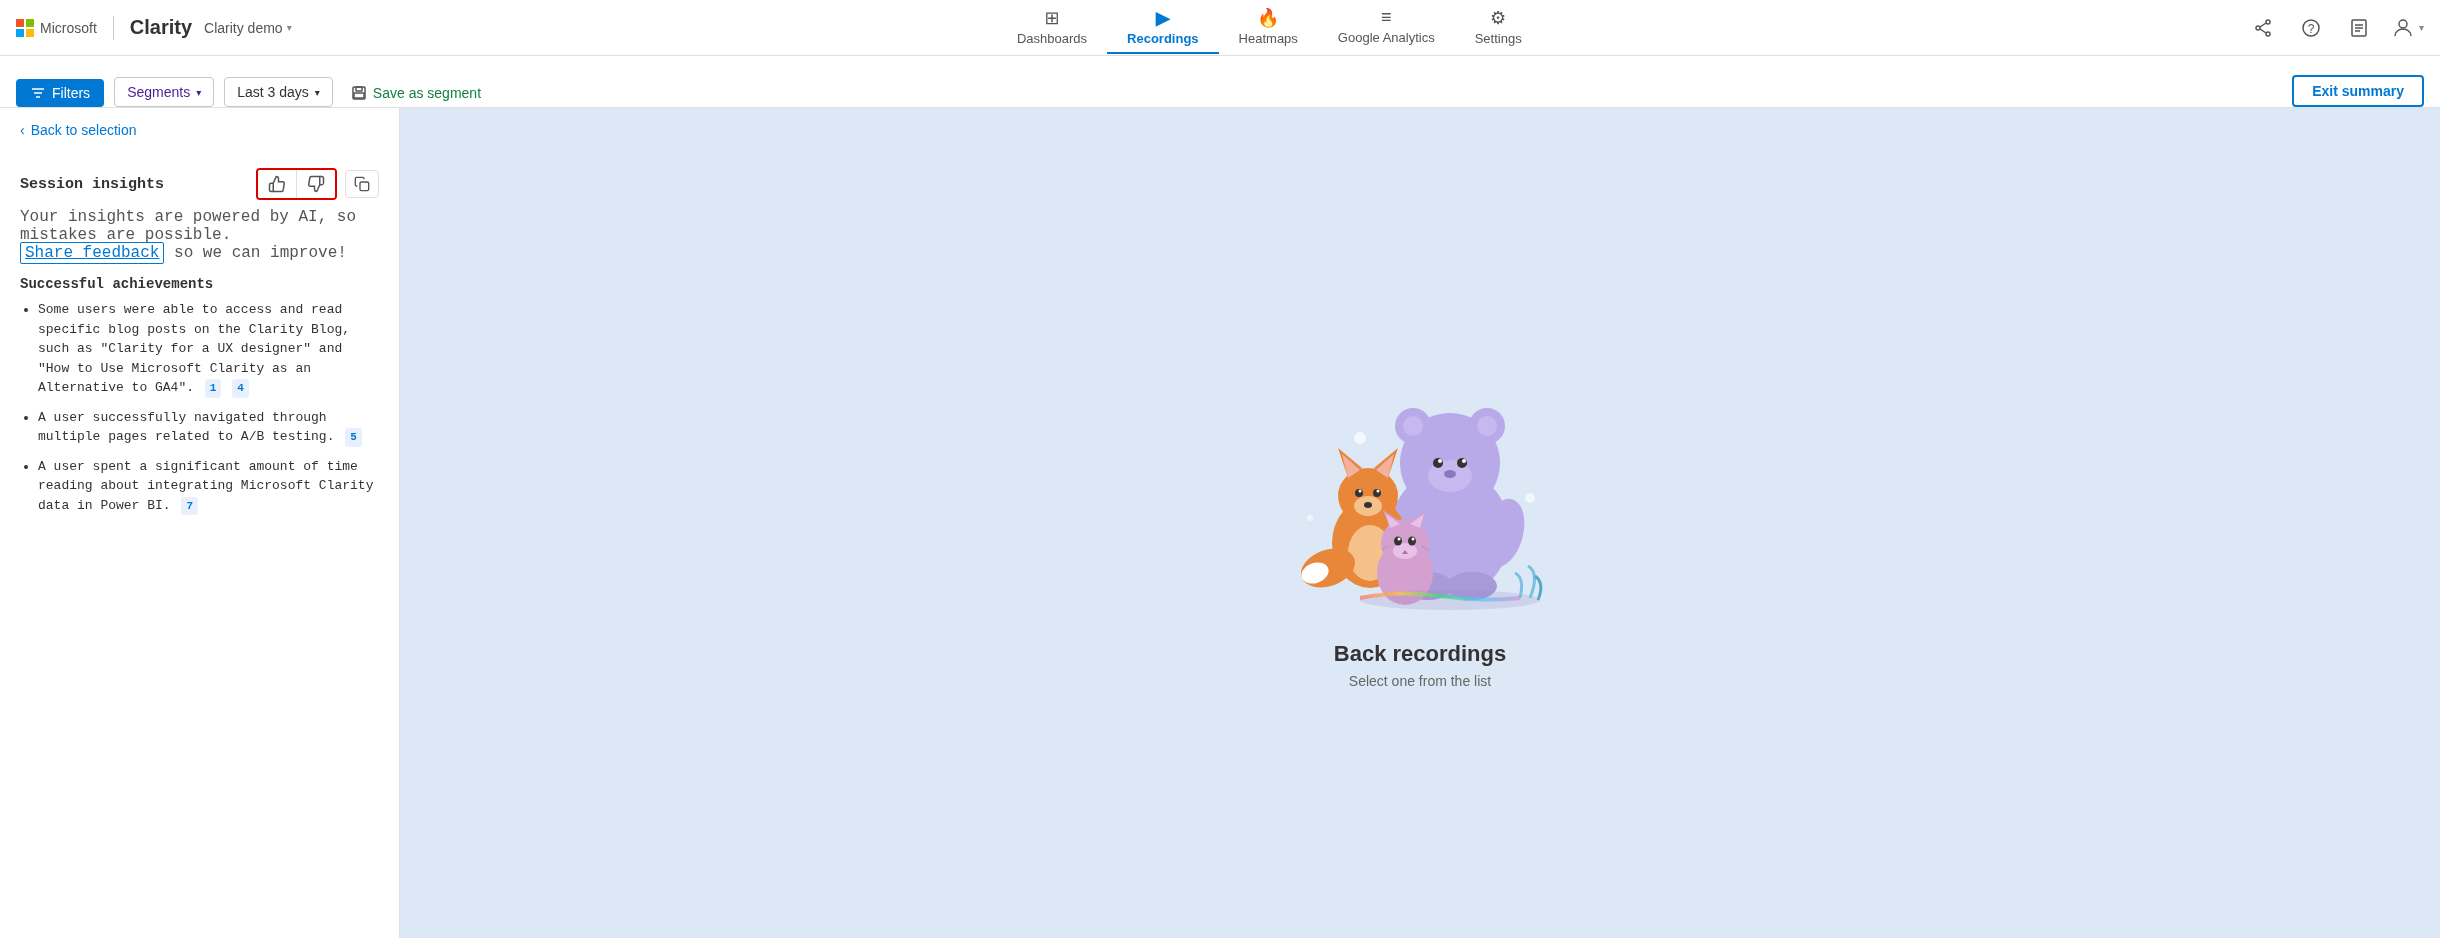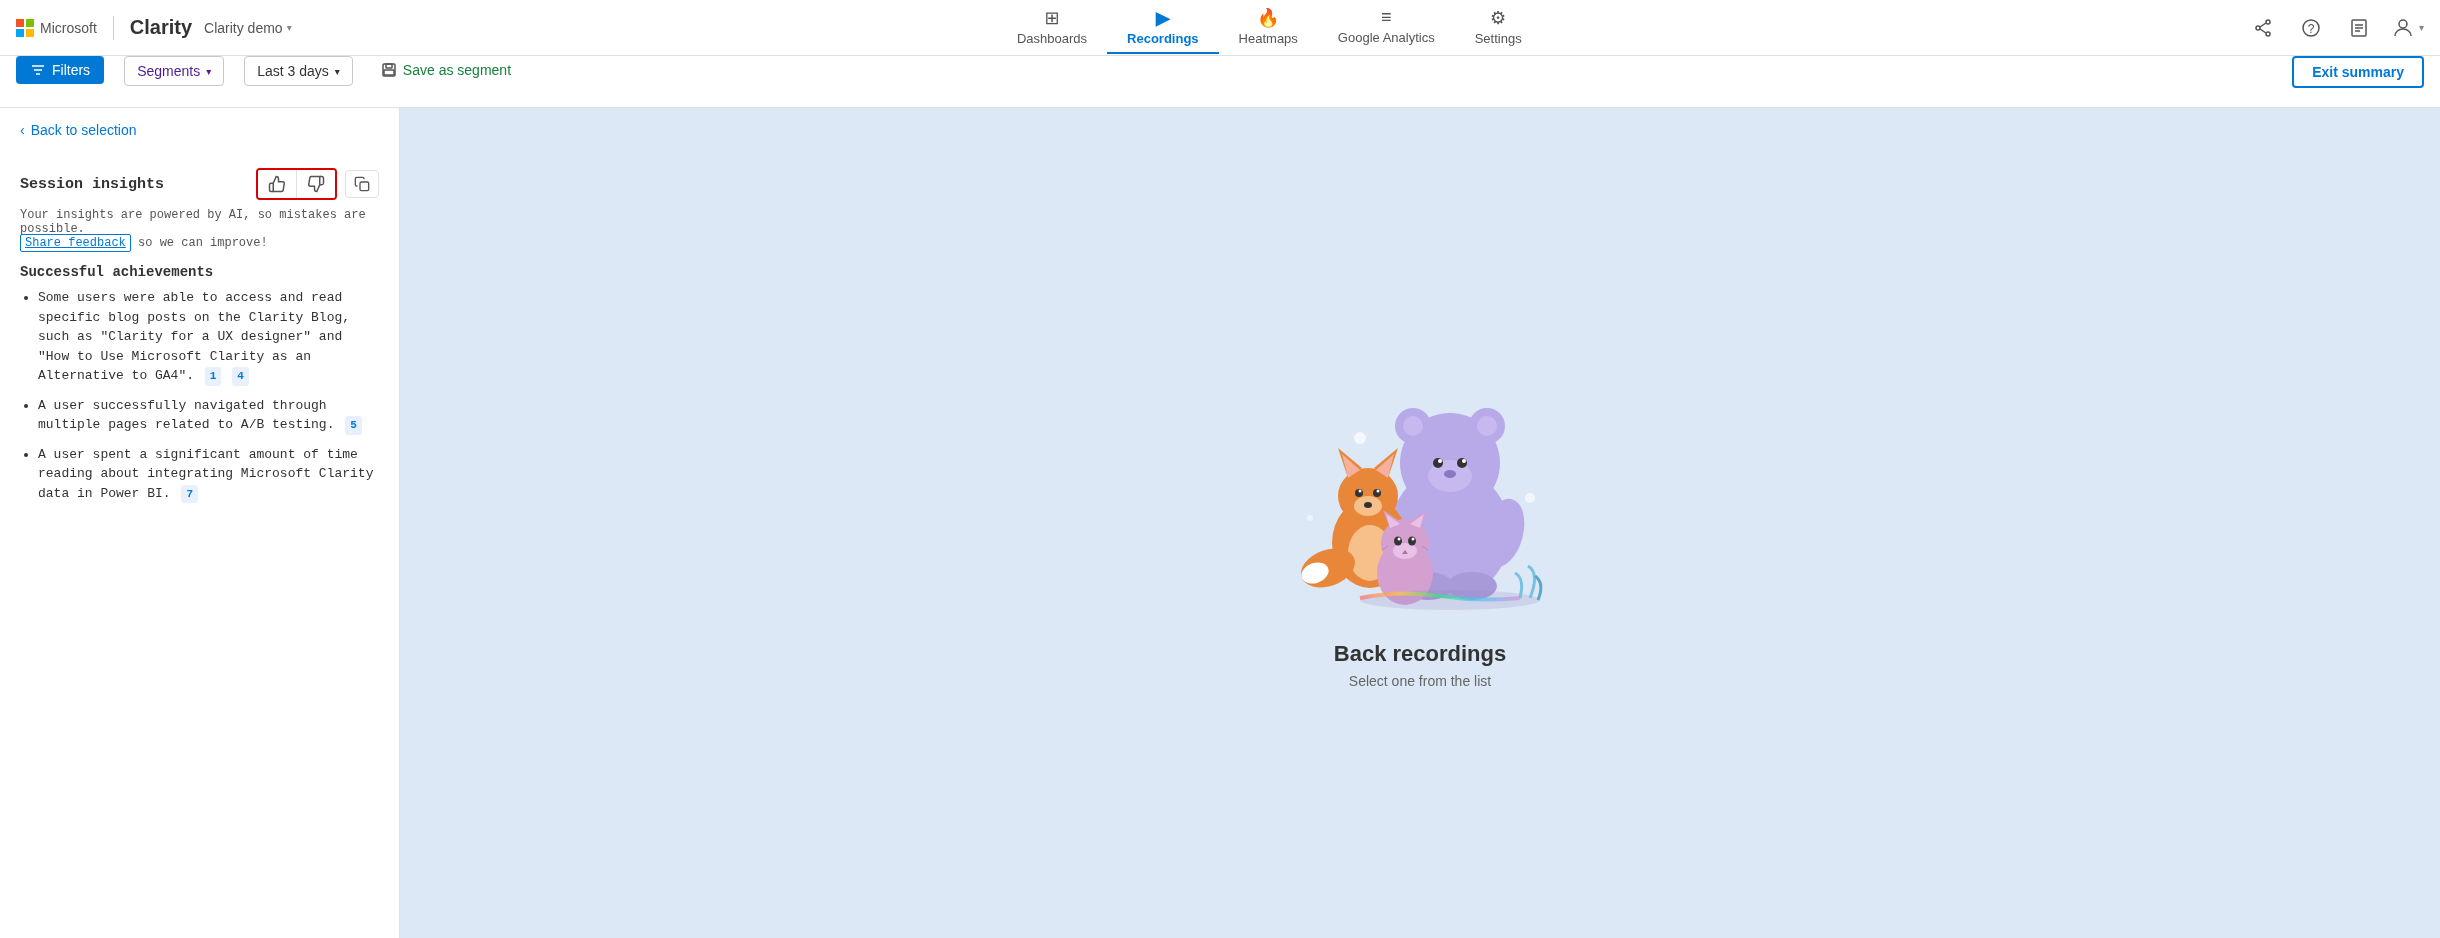--- a/index.html
+++ b/index.html
@@ -27,23 +27,23 @@
     .nav-item { display: flex; flex-direction: column; align-items: center; gap: 2px; padding: 6px 20px; cursor: pointer; color: #555; font-size: 13px; border-bottom: 2px solid transparent; text-decoration: none; }
     .nav-item.active { color: #0078d4; border-bottom: 2px solid #0078d4; font-weight: 600; }
     .nav-item .icon { font-size: 18px; }
 
     .nav-right { display: flex; align-items: center; gap: 16px; }
     .nav-icon-btn { width: 32px; height: 32px; border-radius: 50%; display: flex; align-items: center; justify-content: center; cursor: pointer; color: #555; font-size: 18px; border: none; background: transparent; }
     .user-btn { display: flex; align-items: center; gap: 4px; cursor: pointer; font-size: 14px; color: #555; border: none; background: transparent; }
 
     
     .toolbar {
-      display: flex; align-items: flex-start; height: 52px;
+      display: flex; align-items: flex-end; height: 52px;
       background: #fff; border-bottom: 1px solid #e0e0e0;
-      padding: 0 16px; gap: 20px;
+      padding: 0 16px; gap: 10px;
     }
     .btn-filters { display: flex; align-items: center; gap: 6px; background: #0078d4; color: #fff; border: none; border-radius: 4px; padding: 6px 14px; cursor: pointer; font-size: 14px; font-weight: 500; }
     .btn-segments { display: flex; align-items: center; gap: 6px; background: #fff; color: #4c1d95; border: 1px solid #c8c8c8; border-radius: 4px; padding: 6px 12px; cursor: pointer; font-size: 14px; }
     .btn-daterange { display: flex; align-items: center; gap: 6px; background: #fff; color: #333; border: 1px solid #c8c8c8; border-radius: 4px; padding: 6px 12px; cursor: pointer; font-size: 14px; }
     .btn-save-segment { display: flex; align-items: center; gap: 6px; background: transparent; color: #15803d; border: none; cursor: pointer; font-size: 14px; padding: 6px 8px; }
     .btn-exit { margin-left: auto; background: #fff; color: #0078d4; border: 2px solid #0078d4; border-radius: 4px; padding: 6px 18px; cursor: pointer; font-size: 14px; font-weight: 600; }
     .chevron-down { font-size: 10px; }
 
     
     .main-layout { display: flex; height: calc(100vh - 108px); }
@@ -61,21 +61,21 @@
     .insights-section { padding: 16px 20px; font-family: Liberation Mono, monospace; }
     .insights-header { display: flex; align-items: center; justify-content: space-between; margin-bottom: 8px; }
     .insights-title { font-weight: 700; font-size: 15px; }
     .insights-actions { display: flex; align-items: center; gap: 4px; }
 
     .thumbs-box { display: flex; align-items: center; border: 2px solid #d00; border-radius: 4px; overflow: hidden; }
     .thumb-btn { background: #fff; border: none; padding: 5px 10px; cursor: pointer; font-size: 16px; color: #555; display: flex; align-items: center; }
     .thumb-btn:first-child { border-right: 1px solid #e0e0e0; }
     .copy-btn { background: #fff; border: 1px solid #e0e0e0; border-radius: 4px; padding: 5px 8px; cursor: pointer; font-size: 14px; color: #555; margin-left: 4px; display: flex; align-items: center; }
 
-    .ai-notice { font-size: 12px; color: #555; margin-bottom: 12px; }
+    .ai-notice { font-size: 16px; color: #555; margin-bottom: 12px; }
     .share-feedback-link { color: #0078d4; text-decoration: underline; cursor: pointer; font-weight: 500; border: 1px solid #0078d4; padding: 1px 4px; border-radius: 2px; }
 
     .achievements-title { font-weight: 700; font-size: 14px; margin: 14px 0 8px 0; }
     .bullet-list { padding-left: 18px; }
     .bullet-list li { margin-bottom: 10px; font-size: 13px; line-height: 1.5; color: #333; }
     .tag { display: inline-flex; align-items: center; justify-content: center; background: #e8f0fe; color: #0078d4; border-radius: 3px; font-size: 11px; font-weight: 600; padding: 1px 5px; margin-left: 3px; cursor: pointer; }
 
     
     .right-panel {
       flex: 1; background: #dce8f5;

